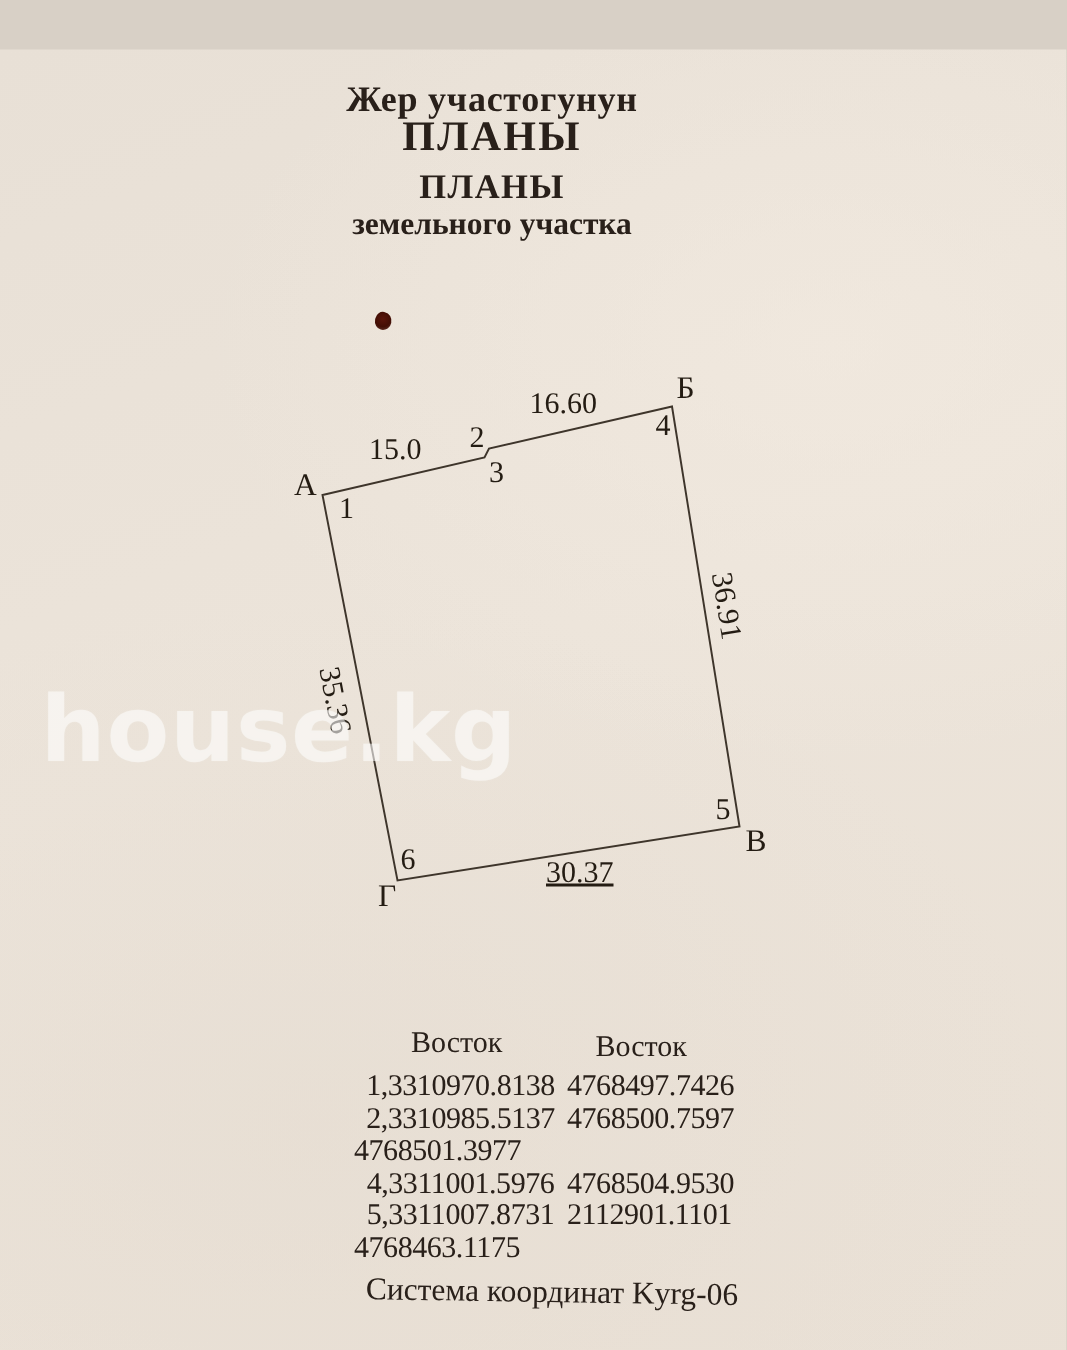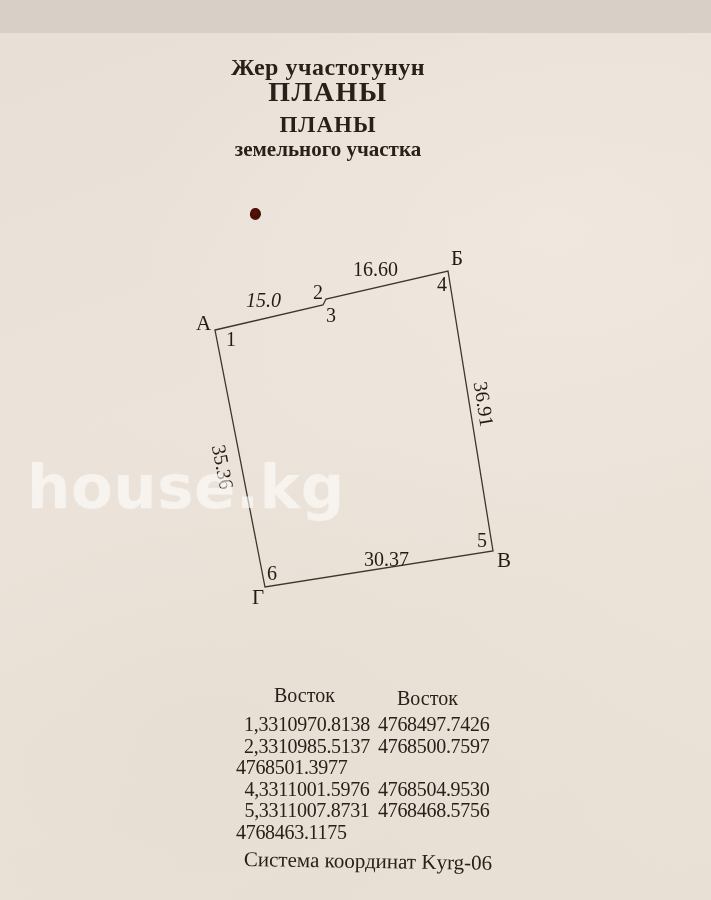--- a/index.html
+++ b/index.html
@@ -91,24 +91,24 @@
   <span class="plan-label corner" style="left:497px; top:517px;">В</span>
   <span class="plan-label corner" style="left:252px; top:554px;">Г</span>
 
   <span class="plan-label" style="left:226px; top:296px;">1</span>
   <span class="plan-label" style="left:313px; top:249px;">2</span>
   <span class="plan-label" style="left:326px; top:272px;">3</span>
   <span class="plan-label" style="left:437px; top:241px;">4</span>
   <span class="plan-label" style="left:477px; top:497px;">5</span>
   <span class="plan-label" style="left:267px; top:530px;">6</span>
 
-  <span class="plan-label" style="left:246px; top:257px;font-style:italic;">15.0</span>
+  <span class="plan-label" style="left:246px; top:257px;">15.0</span>
   <span class="plan-label" style="left:353px; top:226px;">16.60</span>
   <span class="plan-label rot" style="left:484px; top:371px; transform:translate(-50%,-50%) rotate(81deg);">36.91</span>
-  <span class="plan-label" style="left:364px; top:516px;">30.37</span>
+  <span class="plan-label" style="left:364px; top:539px;text-decoration:underline;">30.37</span>
   <span class="plan-label rot" style="left:223px; top:434px; transform:translate(-50%,-50%) rotate(79deg);">35.36</span>
 
   <div class="watermark">
     <svg width="70" height="96" viewBox="0 0 70 96">
       <path d="M3 47 L32 10 L61 46" fill="none" stroke="rgba(255,255,255,0.52)" stroke-width="10" stroke-linecap="round" stroke-linejoin="round"></path>
       <path d="M10 38 L10 88 L55 88 L55 37" fill="none" stroke="rgba(255,255,255,0.52)" stroke-width="10" stroke-linecap="round" stroke-linejoin="round"></path>
     </svg>
     <span class="wm-text">house.kg</span>
   </div>
 
@@ -125,21 +125,21 @@
       </div>
       <div class="trow">
         <span class="cell-north">4768501.3977</span>
       </div>
       <div class="trow">
         <span class="cell-east">4,3311001.5976</span>
         <span class="cell-north">4768504.9530</span>
       </div>
       <div class="trow">
         <span class="cell-east">5,3311007.8731</span>
-        <span class="cell-north">4768468.5756</span>
+        <span class="cell-north">2112901.1101</span>
       </div>
       <div class="trow">
         <span class="cell-north">4768463.1175</span>
       </div>
     </div>
 
   <div class="footer">Система координат Kyrg-06</div>
 
 </div>
 

